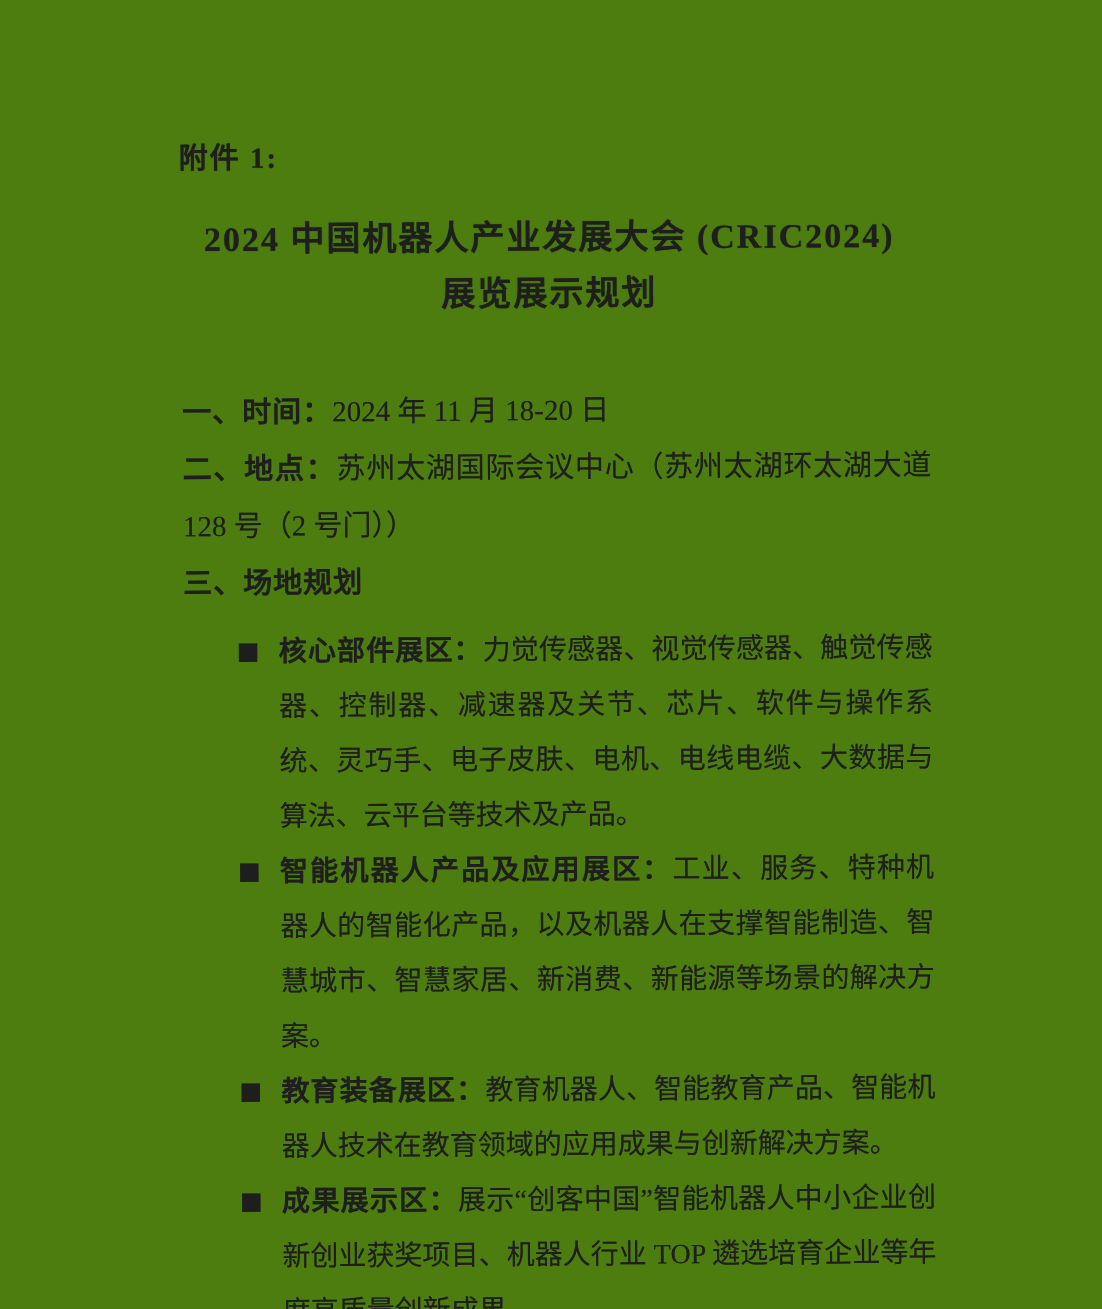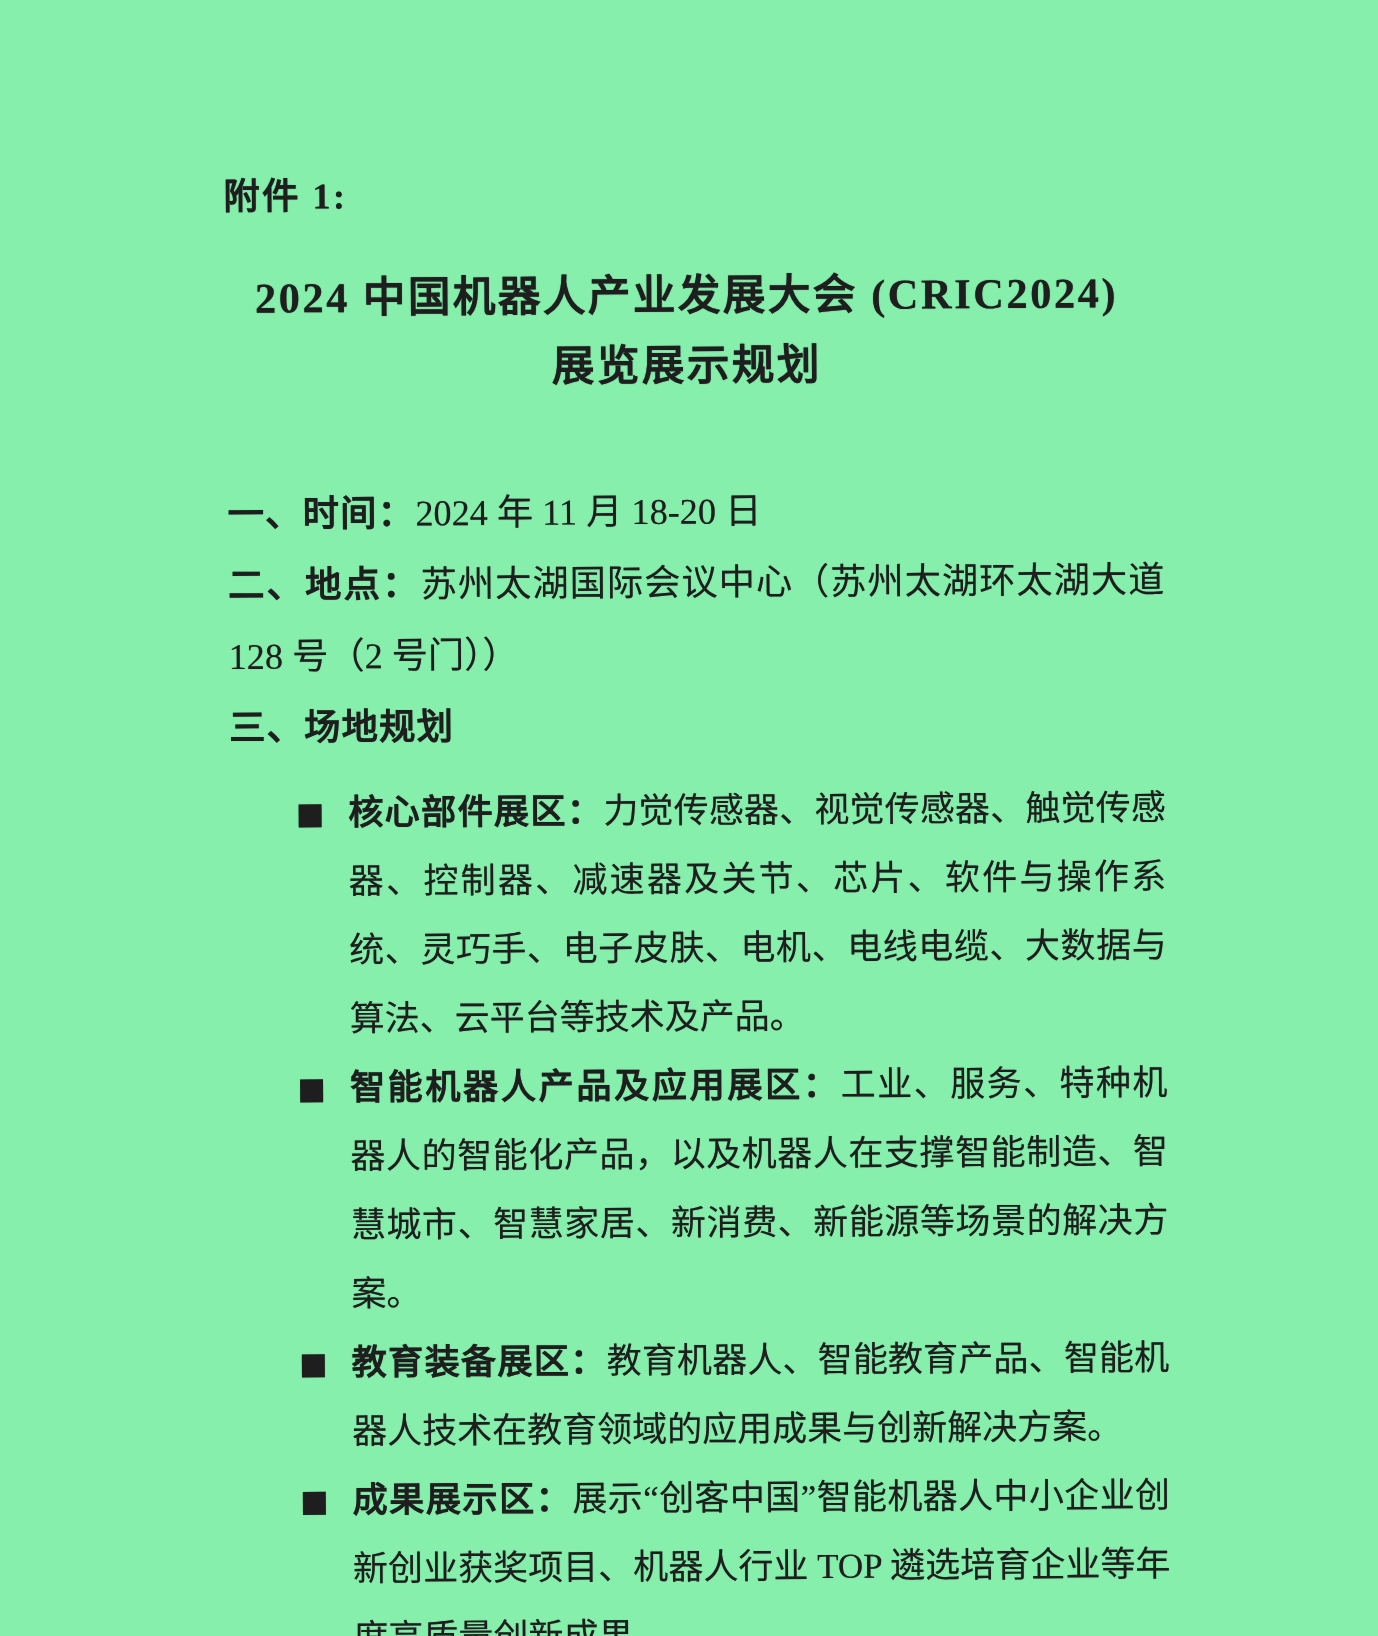--- a/index.html
+++ b/index.html
@@ -6,21 +6,21 @@
     margin: 0;
     padding: 0;
     background: #e9e7e3;
   }
   .page {
     position: relative;
     width: 1102px;
     height: 1309px;
     overflow: hidden;
     background: radial-gradient(130% 120% at 52% 42%, #faf9f7 0%, #f7f5f2 55%, #efedе9 88%, #eae8e4 100%);
-    background-color: #86efac;
+    background-color: #4d7c0f;
     color: #1e1e1e;
     font-family: "Liberation Serif", "DejaVu Serif", serif;
   }
   .sheet {
     position: absolute;
     left: 0;
     top: 0;
     width: 1102px;
     transform: rotate(-0.35deg);
     transform-origin: 50% 40%;

